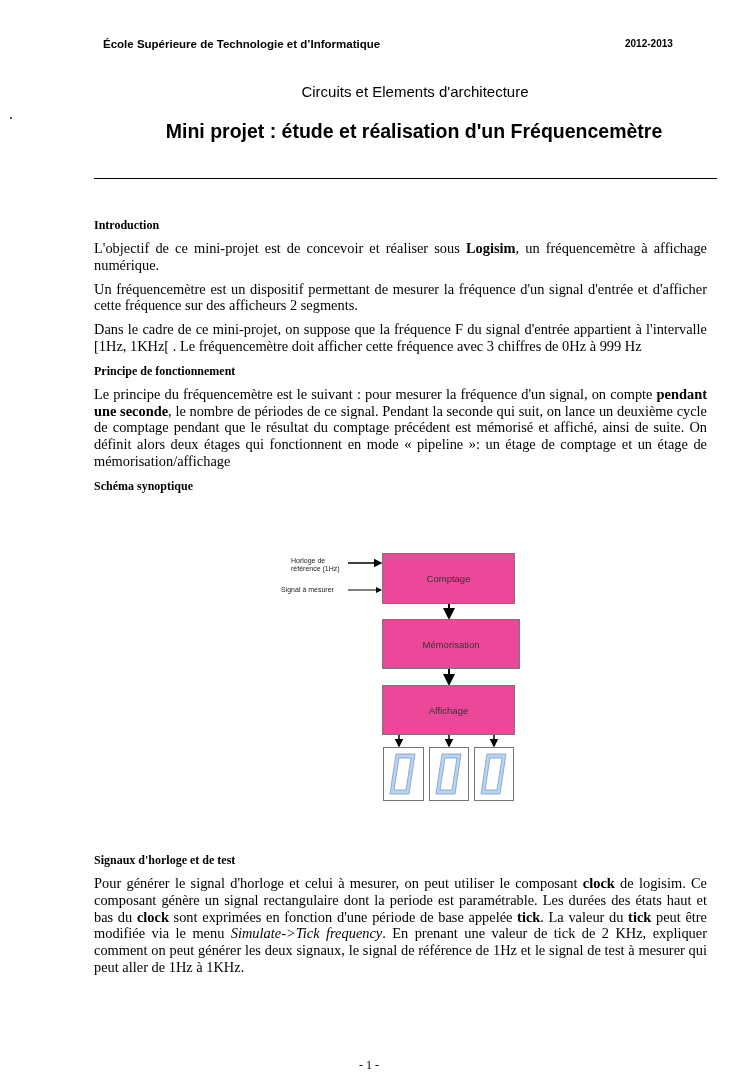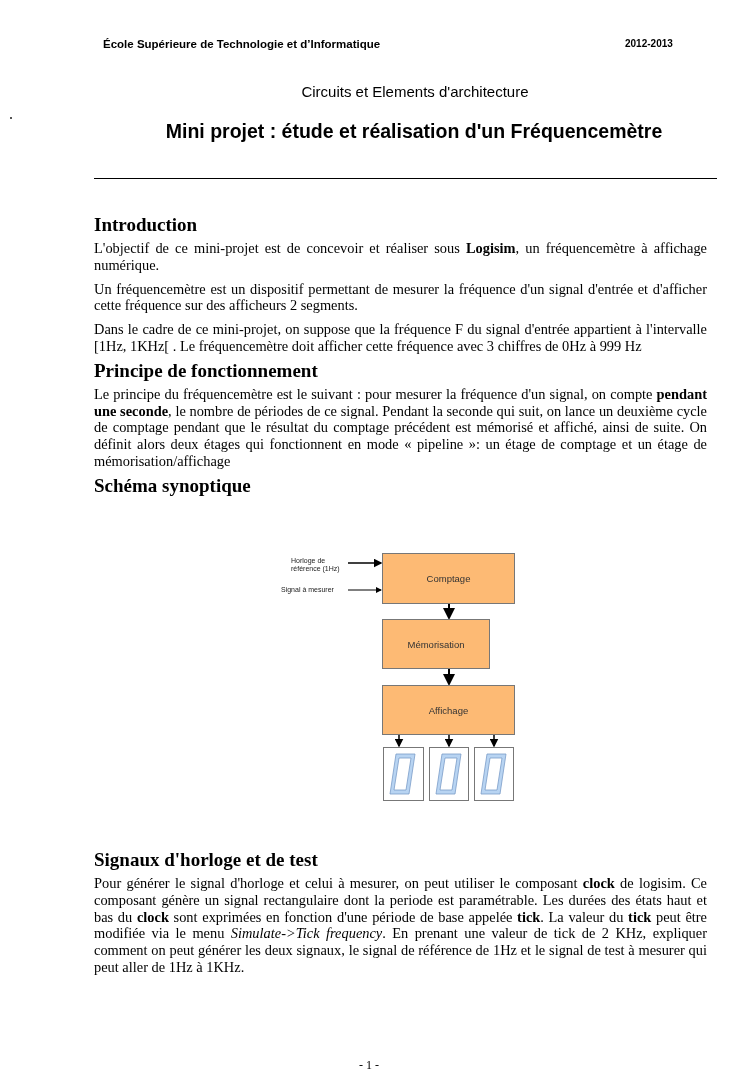--- a/index.html
+++ b/index.html
@@ -7,25 +7,25 @@
   .sans { font-family: "Liberation Sans", sans-serif; padding-left: 9px; }
   .serif { font-family: "Liberation Serif", serif; }
   .abs { position: absolute; }
   .hdr-school { left: 94px; top: 38px; font-size: 11.5px; font-weight: bold; }
   .hdr-year { left: 616px; top: 38px; font-size: 10px; font-weight: bold; }
   .course { left: 0; width: 812px; top: 83px; text-align: center; font-size: 15px; }
   .title { left: 0; width: 810px; top: 120px; text-align: center; font-size: 19.5px; font-weight: bold; }
   .dot { left: 10px; top: 117px; width: 2px; height: 2px; background: #555; }
   .rule { left: 94px; top: 178px; width: 623px; height: 0; border-top: 1.5px solid #000; }
   .content { left: 94px; top: 216px; width: 623px; font-size: 14.4px; line-height: 16.8px; }
-  .content h3 { font-size: 19px; font-weight: bold; margin: 0 0 6px 0; line-height: 18px; }
+  .content h3 { font-size: 12px; font-weight: bold; margin: 0 0 6px 0; line-height: 18px; }
   .content p { margin: 0 10px 7px 0; text-align: justify; }
   .sec2 { top: 851px; }
   .diagram { left: 270px; top: 550px; width: 260px; height: 260px; }
-  .box { position: absolute; border: 1.5px solid #777; background: #fdba74; font-family: "Liberation Sans", sans-serif; font-size: 9.5px; color: #333; display: flex; align-items: center; justify-content: center; box-sizing: border-box; }
+  .box { position: absolute; border: 1.5px solid #777; background: #ec4899; font-family: "Liberation Sans", sans-serif; font-size: 9.5px; color: #333; display: flex; align-items: center; justify-content: center; box-sizing: border-box; }
   .lbl { position: absolute; font-family: "Liberation Sans", sans-serif; font-size: 7px; color: #222; line-height: 8px; }
   .seg { position: absolute; border: 1.5px solid #777; box-sizing: border-box; background: #fff; }
   .footer { left: 0; width: 738px; top: 1058px; text-align: center; font-size: 12px; }
 </style>
 </head>
 <body>
 
 <div class="abs sans hdr-school">École Supérieure de Technologie et d’Informatique</div>
 <div class="abs sans hdr-year">2012-2013</div>
 <div class="abs dot"></div>
@@ -59,21 +59,21 @@
     </defs>
     <line x1="78" y1="13" x2="111" y2="13" stroke="#000" stroke-width="1.5" marker-end="url(#ah)"></line>
     <line x1="78" y1="40" x2="111" y2="40" stroke="#000" stroke-width="1" marker-end="url(#ah)"></line>
     <line x1="179" y1="53" x2="179" y2="68" stroke="#000" stroke-width="2" marker-end="url(#ah)"></line>
     <line x1="179" y1="119" x2="179" y2="134" stroke="#000" stroke-width="2" marker-end="url(#ah)"></line>
     <line x1="129" y1="185" x2="129" y2="196" stroke="#000" stroke-width="1.5" marker-end="url(#ah)"></line>
     <line x1="179" y1="185" x2="179" y2="196" stroke="#000" stroke-width="1.5" marker-end="url(#ah)"></line>
     <line x1="224" y1="185" x2="224" y2="196" stroke="#000" stroke-width="1.5" marker-end="url(#ah)"></line>
   </svg>
   <div class="box" style="left:112px; top:3px; width:133px; height:51px;">Comptage</div>
-  <div class="box" style="left:112px; top:69px; width:108px; height:50px;">Mémorisation</div>
+  <div class="box" style="left:112px; top:69px; width:138px; height:50px;">Mémorisation</div>
   <div class="box" style="left:112px; top:135px; width:133px; height:50px;">Affichage</div>
 
   <div class="seg" style="left:113px; top:197px; width:41px; height:54px;">
     <svg width="38" height="51">
       <path d="M12,6 L31,6 L25,46 L6,46 Z M15,10 L27,10 L22,42 L10,42 Z" fill="#b8d4f2" stroke="#7a9cc8" stroke-width="0.8" fill-rule="evenodd"></path>
     </svg>
   </div>
   <div class="seg" style="left:159px; top:197px; width:40px; height:54px;">
     <svg width="37" height="51">
       <path d="M12,6 L31,6 L25,46 L6,46 Z M15,10 L27,10 L22,42 L10,42 Z" fill="#b8d4f2" stroke="#7a9cc8" stroke-width="0.8" fill-rule="evenodd"></path>

